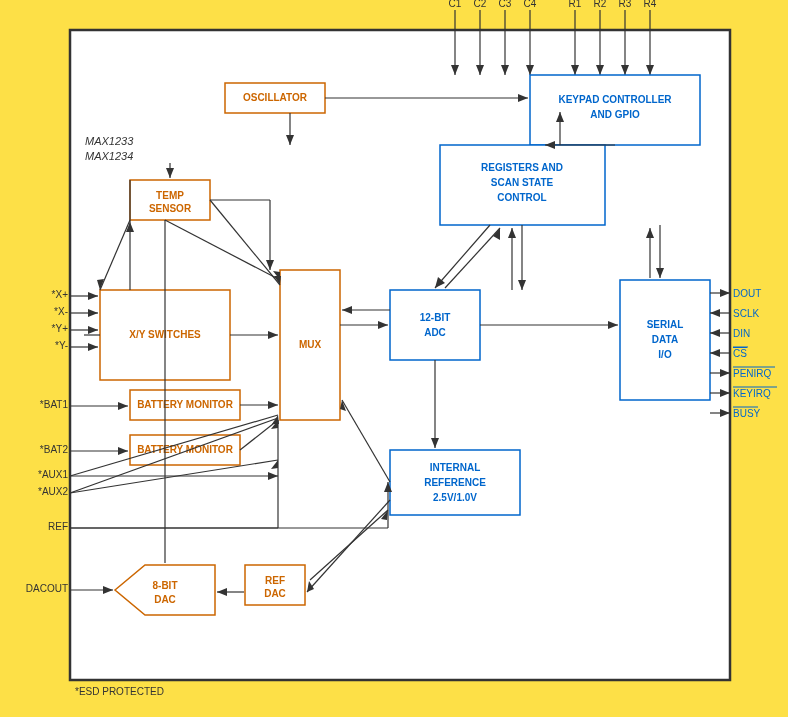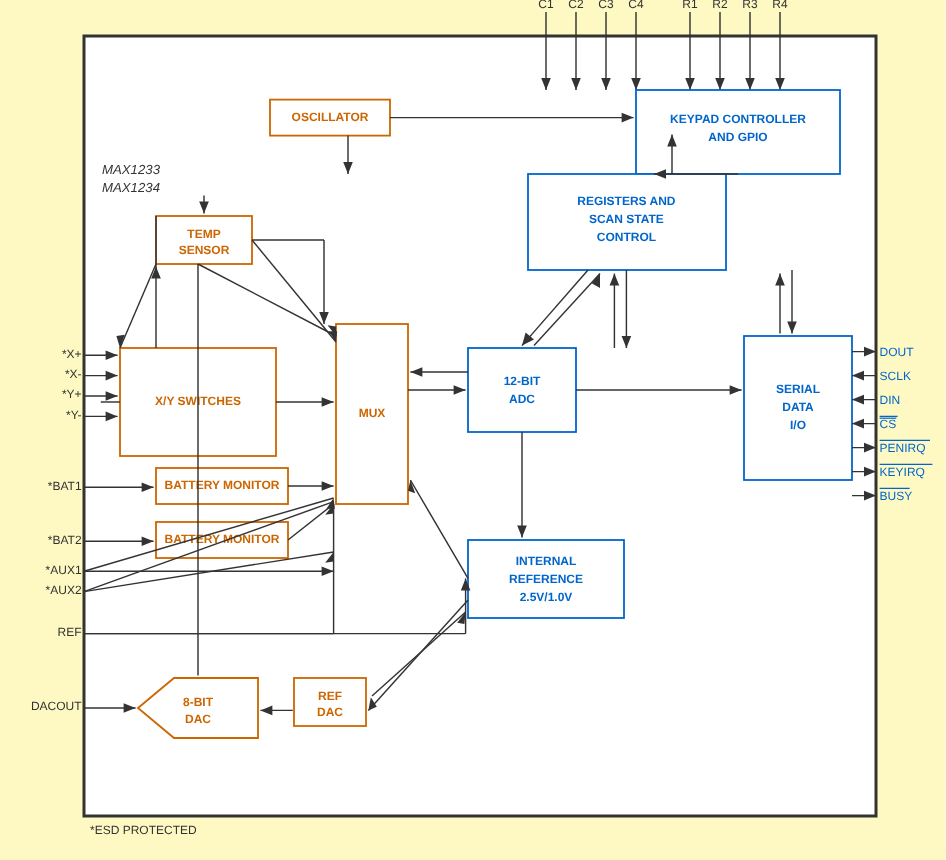--- a/index.html
+++ b/index.html
@@ -9,21 +9,21 @@
       width: 788px;
       height: 717px;
       overflow: hidden;
       position: relative;
     }
 
     .diagram-container {
       position: relative;
       width: 788px;
       height: 717px;
-      background: #fef9c3;
+      background: #fde047;
     }
 
     svg.main-svg {
       position: absolute;
       top: 0; left: 0;
       width: 788px;
       height: 717px;
     }
 
     

